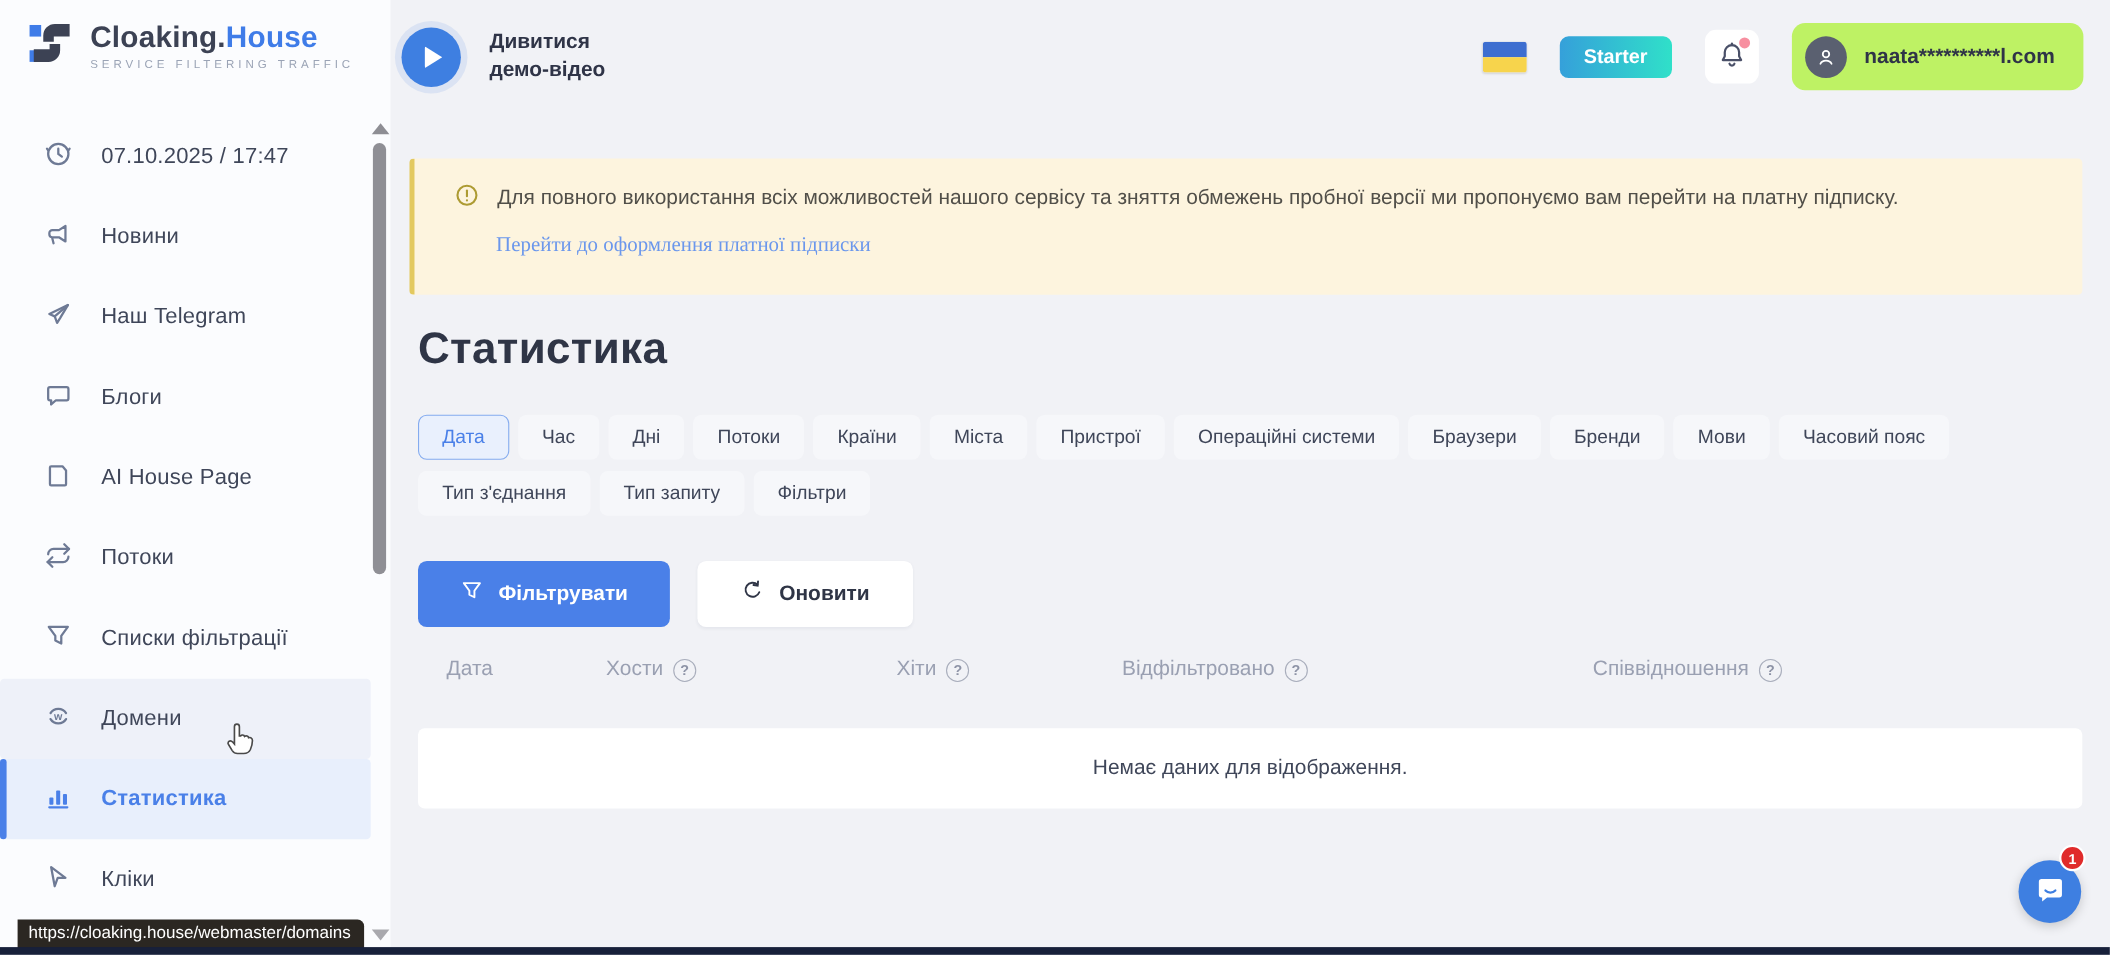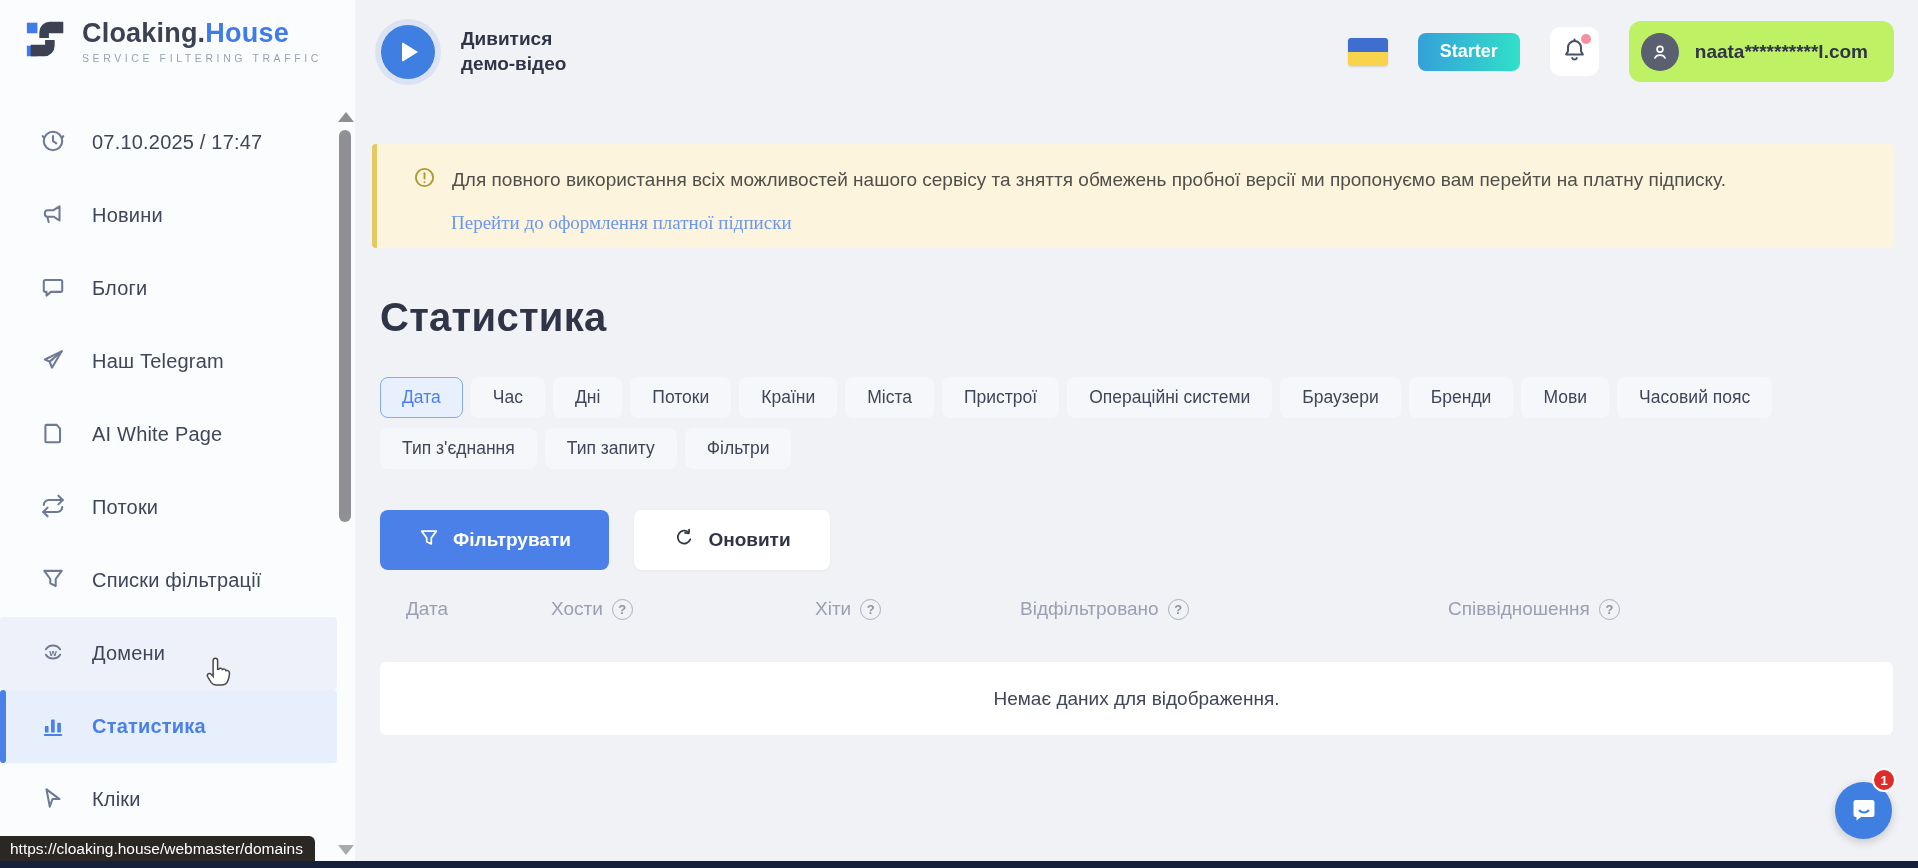--- a/index.html
+++ b/index.html
@@ -27,40 +27,40 @@
   .sb-scroll-up, .sb-scroll-down { position:absolute; left:338px; width:0; height:0; border-left:8px solid transparent; border-right:8px solid transparent; }
   .sb-scroll-up { top:112px; border-bottom:10px solid #8e8e94; }
   .sb-scroll-down { top:845px; border-top:10px solid #a9a9ae; }
   .sb-thumb { position:absolute; left:339px; top:130px; width:12px; height:392px; background:#8f8f95; border-radius:7px; }
 
   
   .hand-cursor { position:absolute; left:204px; top:652px; z-index:40; }
 
   
   .header { position:absolute; left:355px; top:0; right:0; height:103px; }
-  .play-group { position:absolute; left:26px; top:25px; display:flex; align-items:center; gap:26px; }
+  .play-group { position:absolute; left:10px; top:25px; display:flex; align-items:center; gap:26px; }
   .play-btn { width:54px; height:54px; border-radius:50%; background:#3e7fe1; display:flex; align-items:center; justify-content:center; box-shadow:0 0 0 6px rgba(62,127,225,.12); cursor:pointer; }
   .play-tri { width:0; height:0; border-left:16px solid #fff; border-top:10px solid transparent; border-bottom:10px solid transparent; margin-left:4px; border-radius:2px; }
   .demo-label { font-size:19px; font-weight:700; color:#2f3447; width:130px; line-height:1.3; }
 
   .hdr-right { position:absolute; right:24px; top:0; height:103px; display:flex; align-items:center; gap:30px; }
   .flag { width:40px; height:28px; border-radius:3px; overflow:hidden; cursor:pointer; box-shadow:0 1px 2px rgba(0,0,0,.12); }
   .flag .f-top { height:14px; background:#3d6ed0; }
   .flag .f-bot { height:14px; background:#f7d44c; }
   .plan-btn { height:38px; padding:0 22px; border:none; border-radius:8px; background:linear-gradient(90deg,#35a0da,#30e0c9); color:#fff; font-size:18px; font-weight:700; font-family:inherit; cursor:pointer; }
   .bell-card { width:49px; height:49px; background:#fff; border-radius:10px; display:flex; align-items:center; justify-content:center; position:relative; cursor:pointer; }
   .bell-dot { position:absolute; top:7px; right:8px; width:10px; height:10px; border-radius:50%; background:#f78fa0; }
   .user-pill { height:61px; background:#bef264; border-radius:12px; display:flex; align-items:center; gap:16px; padding:0 26px 0 12px; cursor:pointer; }
   .avatar { width:38px; height:38px; border-radius:50%; background:#5a6070; display:flex; align-items:center; justify-content:center; }
   .user-email { font-size:19px; font-weight:700; color:#2f3447; }
 
   
   .main { position:absolute; left:355px; top:103px; right:0; bottom:0; }
 
-  .banner { position:absolute; left:17px; top:41px; width:1521px; height:104px; background:#fdf4de; border-left:5px solid #e3c95f; border-radius:4px; padding:22px 30px 0 36px; }
+  .banner { position:absolute; left:17px; top:41px; width:1521px; height:124px; background:#fdf4de; border-left:5px solid #e3c95f; border-radius:4px; padding:22px 30px 0 36px; }
   .banner-row { display:flex; gap:16px; }
   .banner-text { font-size:19px; color:#514f49; line-height:1.45; max-width:1420px; }
   .banner-link { display:inline-block; margin:18px 16px 0 38px; font-size:19px; color:#6b97ec; text-decoration:none; cursor:pointer;font-family:Liberation Serif, serif; }
 
   .page-title { position:absolute; left:25px; top:192px; font-size:40px; font-weight:700; color:#2f3546; letter-spacing:.3px; }
 
   .chips { position:absolute; left:25px; top:274px; width:1513px; display:flex; flex-wrap:wrap; gap:10px 8px; }
   .chip { height:41px; display:flex; align-items:center; padding:0 21px; border-radius:8px; background:#f6f7fa; font-size:17.5px; font-weight:500; color:#3f4659; cursor:pointer; border:1px solid transparent; }
   .chip.active { background:#e9f0fd; border:1px solid #84abef; color:#4a80e8; }
 
@@ -79,21 +79,21 @@
   .help { width:21px; height:21px; border-radius:50%; border:1.6px solid #a9aebc; color:#8d93a6; font-size:13px; font-weight:700; display:flex; align-items:center; justify-content:center; cursor:pointer; }
 
   .empty-card { position:absolute; left:25px; top:559px; width:1513px; height:73px; background:#fff; border-radius:6px; display:flex; align-items:center; justify-content:center; }
   .empty-text { font-size:19px; font-weight:500; color:#3f4659; }
 
   
   .chat-fab { position:absolute; left:1835px; top:782px; width:57px; height:57px; border-radius:50%; background:#3e7fe1; display:flex; align-items:center; justify-content:center; cursor:pointer; box-shadow:0 3px 10px rgba(0,0,0,.18); }
   .chat-badge { position:absolute; left:1872px; top:768px; width:24px; height:24px; border-radius:50%; background:#e02b2b; border:2.5px solid #fff; color:#fff; font-size:13px; font-weight:700; display:flex; align-items:center; justify-content:center; }
 
   
-  .status-tooltip { position:absolute; left:0; top:836px; height:26px; background:#2b2722; color:#fff; font-size:15.5px; display:flex; align-items:center; padding:0 12px 0 10px; border-top-right-radius:6px; }
+  .status-tooltip { position:absolute; left:16px; top:836px; height:26px; background:#2b2722; color:#fff; font-size:15.5px; display:flex; align-items:center; padding:0 12px 0 10px; border-top-right-radius:6px; }
   .bottom-bar { position:absolute; left:0; top:861px; width:1918px; height:7px; background:#17203a; }
 </style>
 </head>
 <body>
 
 <div class="screen">
 
   <div class="sidebar">
     <div class="logo">
       <span>
@@ -128,43 +128,43 @@
             <path d="M18 5 v13 l-5.5-3.5 H7 a2.5 2.5 0 0 1-2.5-2.5 v-1 A2.5 2.5 0 0 1 7 8.5 h5.5 z"></path>
               <path d="M7 15.5 8 19.5"></path>
           </svg>
         </span>
         <span class="slabel">Новини</span>
       </div>
 
       <div class="sitem">
         <span>
           <svg width="26" height="26" viewBox="0 0 24 24" fill="none" stroke="#6e7a95" stroke-width="1.9" stroke-linejoin="round" stroke-linecap="round">
-            <path d="M5 5.5 h14 a1.5 1.5 0 0 1 1.5 1.5 v8 a1.5 1.5 0 0 1-1.5 1.5 h-9 L6 20 v-3.5 H5 A1.5 1.5 0 0 1 3.5 15 V7 A1.5 1.5 0 0 1 5 5.5 z"></path>
-          </svg>
-        </span>
-        <span class="slabel">Блоги</span>
-      </div>
-
-      <div class="sitem">
-        <span>
-          <svg width="26" height="26" viewBox="0 0 24 24" fill="none" stroke="#6e7a95" stroke-width="1.9" stroke-linejoin="round" stroke-linecap="round">
             <path d="M20 4 4.5 11.5 9 13.5 11 19 13.5 15 20 4 z"></path>
               <path d="M9 13.5 20 4"></path>
           </svg>
         </span>
         <span class="slabel">Наш Telegram</span>
       </div>
 
       <div class="sitem">
         <span>
+          <svg width="26" height="26" viewBox="0 0 24 24" fill="none" stroke="#6e7a95" stroke-width="1.9" stroke-linejoin="round" stroke-linecap="round">
+            <path d="M5 5.5 h14 a1.5 1.5 0 0 1 1.5 1.5 v8 a1.5 1.5 0 0 1-1.5 1.5 h-9 L6 20 v-3.5 H5 A1.5 1.5 0 0 1 3.5 15 V7 A1.5 1.5 0 0 1 5 5.5 z"></path>
+          </svg>
+        </span>
+        <span class="slabel">Блоги</span>
+      </div>
+
+      <div class="sitem">
+        <span>
           <svg width="26" height="26" viewBox="0 0 24 24" fill="none" stroke="#6e7a95" stroke-width="1.9" stroke-linejoin="round">
             <path d="M6 4.5 h9.5 L18.5 8 v11.5 a1 1 0 0 1-1 1 H6 a1 1 0 0 1-1-1 V5.5 a1 1 0 0 1 1-1 z"></path>
           </svg>
         </span>
-        <span class="slabel">AI White Page</span>
+        <span class="slabel">AI House Page</span>
       </div>
 
       <div class="sitem">
         <span>
           <svg width="26" height="26" viewBox="0 0 24 24" fill="none" stroke="#6e7a95" stroke-width="1.9" stroke-linejoin="round" stroke-linecap="round">
             <path d="M17 2.5 21 6.5 17 10.5"></path>
               <path d="M21 6.5 H8 a4.5 4.5 0 0 0-4.5 4.5"></path>
             <path d="M7 21.5 3 17.5 7 13.5"></path>
               <path d="M3 17.5 h13 a4.5 4.5 0 0 0 4.5-4.5"></path>
           </svg>

